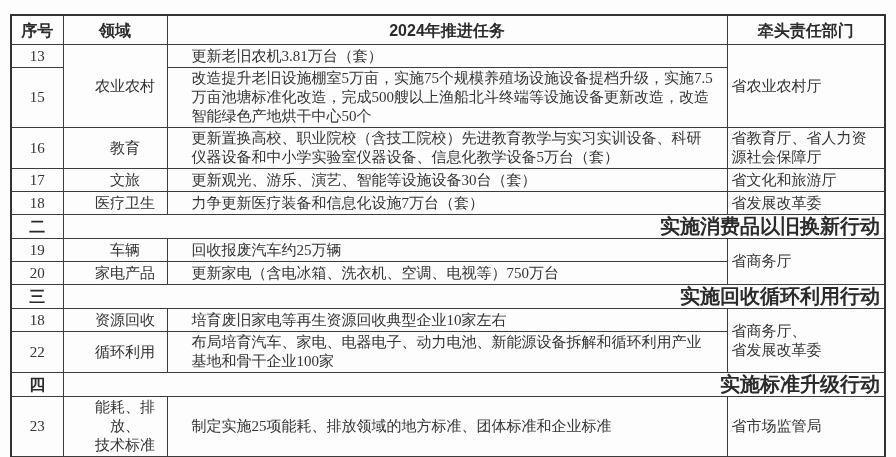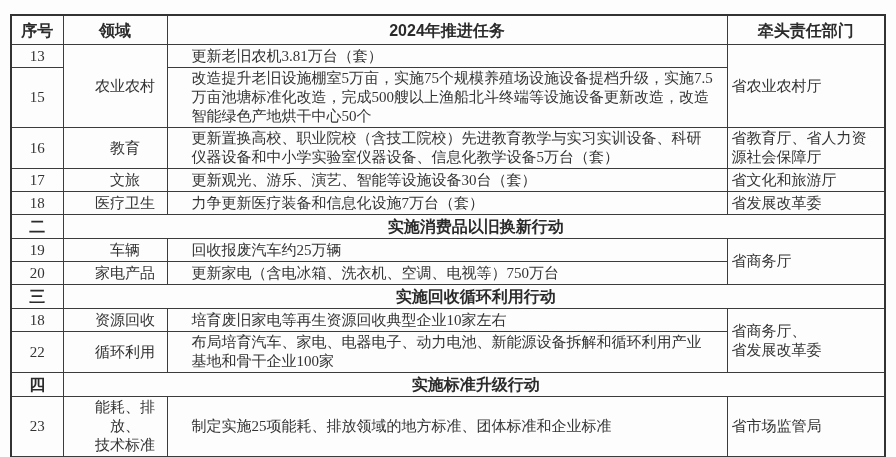--- a/index.html
+++ b/index.html
@@ -40,23 +40,23 @@
     height:24px;
     padding:2px 4px;
   }
   td.num{text-align:center;height:20px;}
   td.field{text-align:center;padding-left:24px;}
   td.task{text-align:left;padding-left:24px;padding-right:7px;}
   td.dept{text-align:left;}
   td.section{
     font-family:"Liberation Sans","DejaVu Sans",sans-serif;
     font-weight:bold;
-    font-size:16px;
+    font-size:20px;
     color:#2b2b2b;
-    text-align:center;
+    text-align:right;
     padding-left:8px;
     height:21px;
   }
   td.secno{
     font-family:"Liberation Sans","DejaVu Sans",sans-serif;
     font-weight:bold;
     font-size:16px;
     color:#2b2b2b;
     text-align:center;
     height:21px;

